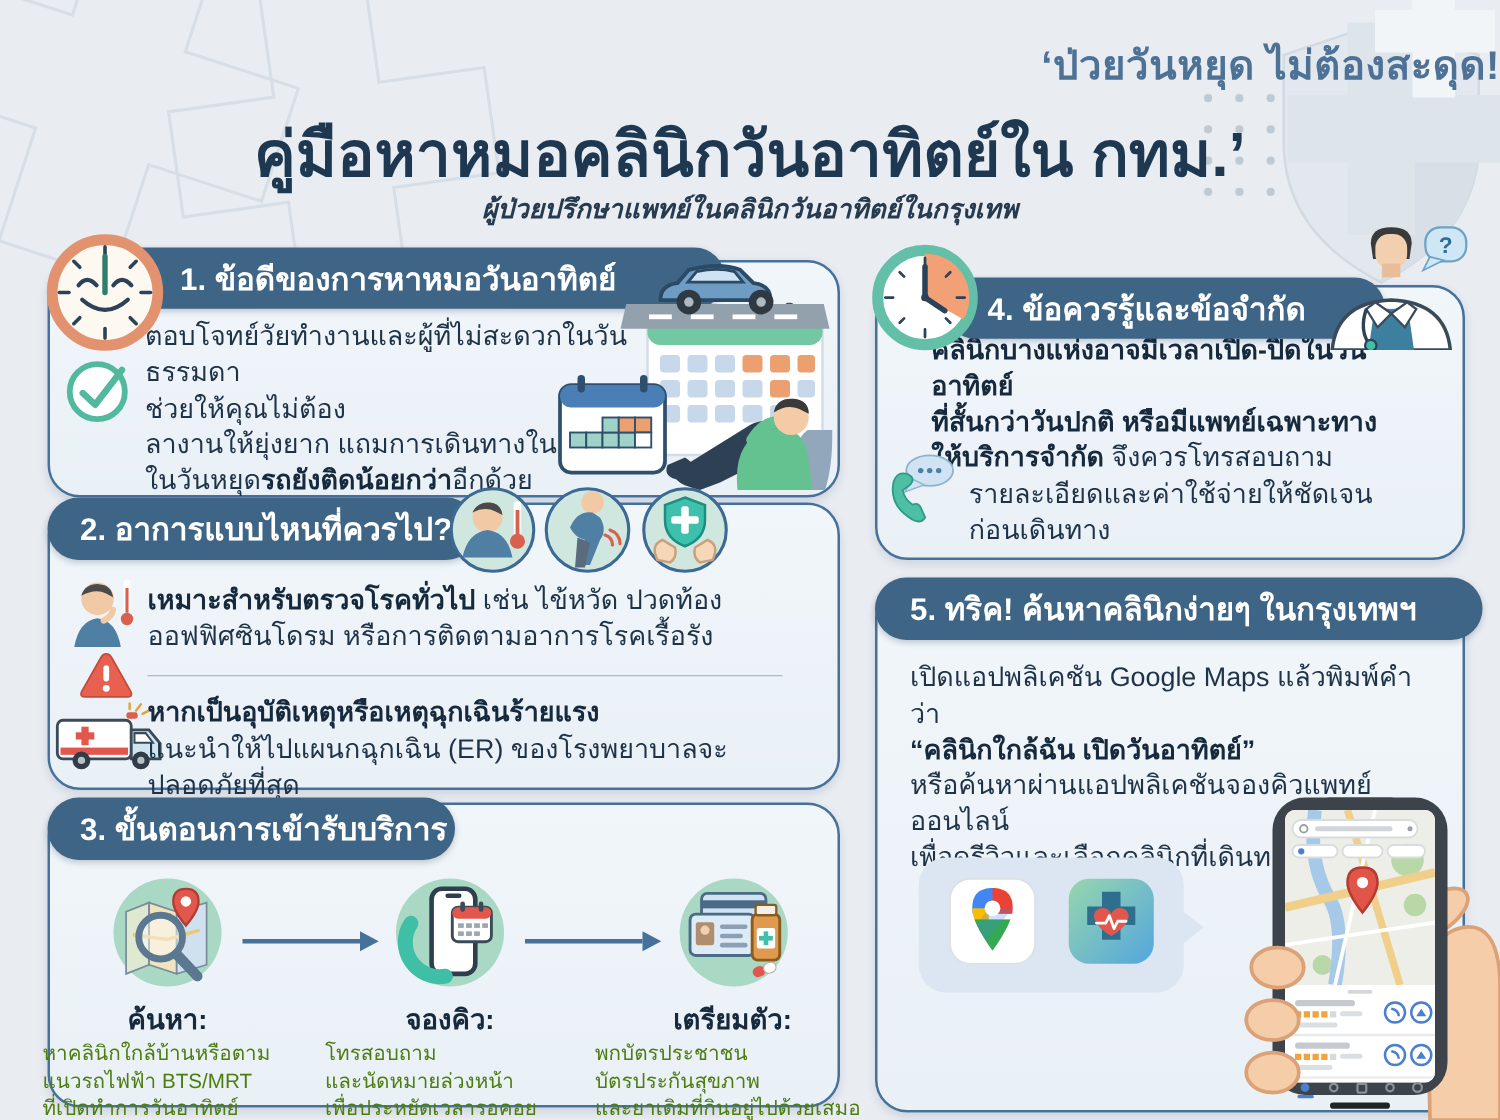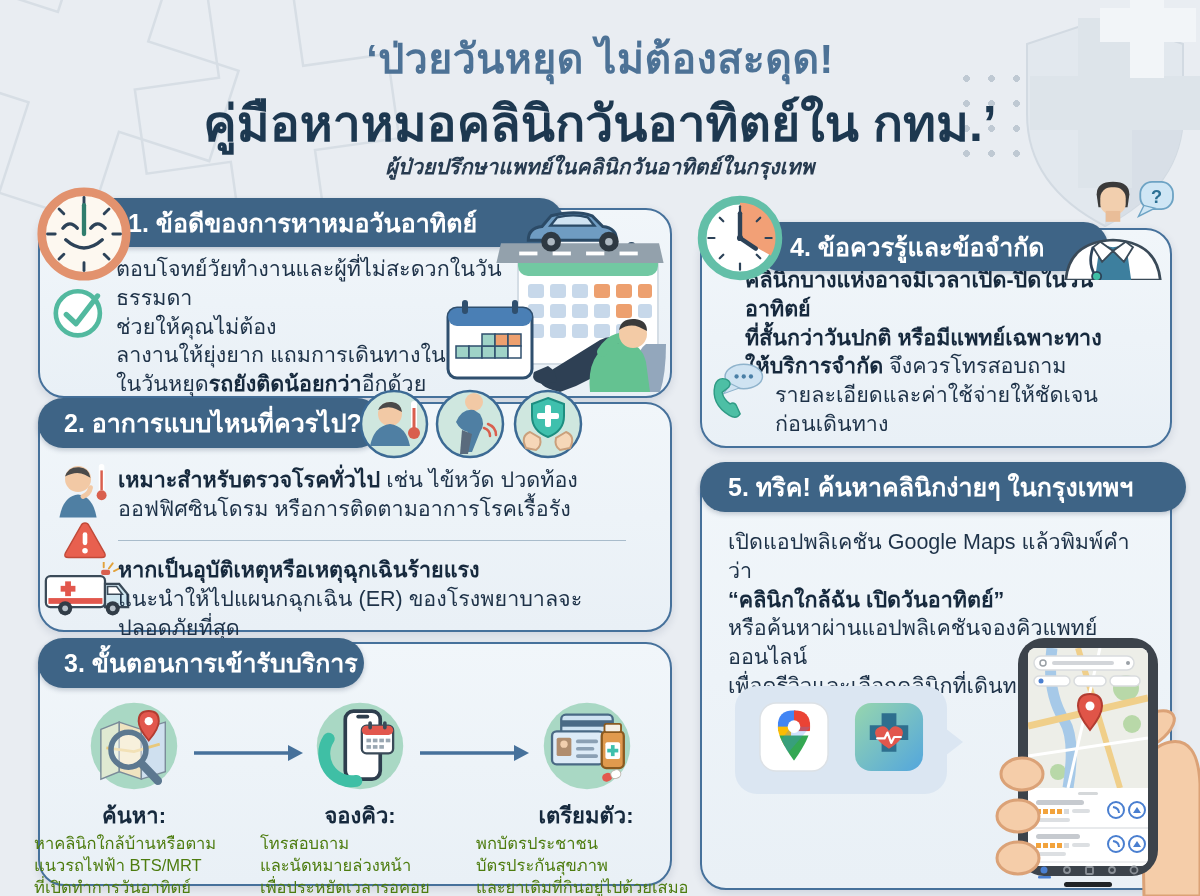--- a/index.html
+++ b/index.html
@@ -10,21 +10,21 @@
     color:#1e3248;
   }
   .abs{position:absolute;}
   
   .dotgrid{
     width:170px;height:96px;
     background-image:radial-gradient(#bfc9d3 3.2px, rgba(0,0,0,0) 3.6px);
     background-size:25px 25px;background-position:4px 4px;
   }
   
-  .title1{width:100%;text-align:center;font-size:41px;font-weight:800;color:#4d7296;letter-spacing:.5px;}
+  .title1{width:100%;text-align:right;font-size:32px;font-weight:800;color:#4d7296;letter-spacing:.5px;}
   .title2{width:100%;text-align:center;font-size:50px;font-weight:800;color:#1d3850;}
   .subtitle{width:100%;text-align:center;font-size:21px;font-weight:600;color:#273b50;font-style:italic;}
   
   .card{
     position:absolute;background:linear-gradient(180deg,#f1f6fa,#e9f0f6);
     border:2px solid #46719b;border-radius:26px;
     box-shadow:0 3px 8px rgba(40,60,90,.14);
   }
   .pill{
     position:absolute;background:#3e6486;border-radius:28px;
@@ -99,21 +99,21 @@
       <line x1="24" y1="24" x2="29" y2="29"></line>
         <line x1="71" y1="71" x2="76" y2="76"></line>
       <line x1="76" y1="24" x2="71" y2="29"></line>
         <line x1="29" y1="71" x2="24" y2="76"></line>
     </g>
     <line x1="50" y1="50" x2="50" y2="20" stroke="#2f7d6d" stroke-width="4.5" stroke-linecap="round"></line>
     <path d="M28 44 q7 -9 15 0 M57 44 q7 -9 15 0" fill="none" stroke="#2c4258" stroke-width="3.5" stroke-linecap="round"></path>
     <path d="M31 56 q19 17 38 0" fill="none" stroke="#2c4258" stroke-width="3.5" stroke-linecap="round"></path>
   </svg>
 
-  <div class="pill" style="left:88px;top:198px;width:436px;height:49px;padding-left:40px;font-size:25px;">
+  <div class="pill" style="left:88px;top:198px;width:436px;height:49px;padding-left:56px;font-size:25px;">
     <span>1. ข้อดีของการหาหมอวันอาทิตย์</span>
   </div>
 
   <svg class="abs" style="left:50px;top:282px;" width="58" height="58" viewBox="0 0 100 100">
     <circle cx="48" cy="54" r="38" fill="#ffffff" stroke="#52b99f" stroke-width="8"></circle>
     <path d="M28 56 L45 72 L82 24" fill="none" stroke="#52b99f" stroke-width="9" stroke-linecap="round" stroke-linejoin="round"></path>
   </svg>
 
   <div class="abs t" style="left:116px;top:255px;width:450px;">
     <div>ตอบโจทย์วัยทำงานและผู้ที่ไม่สะดวกในวันธรรมดา</div>

